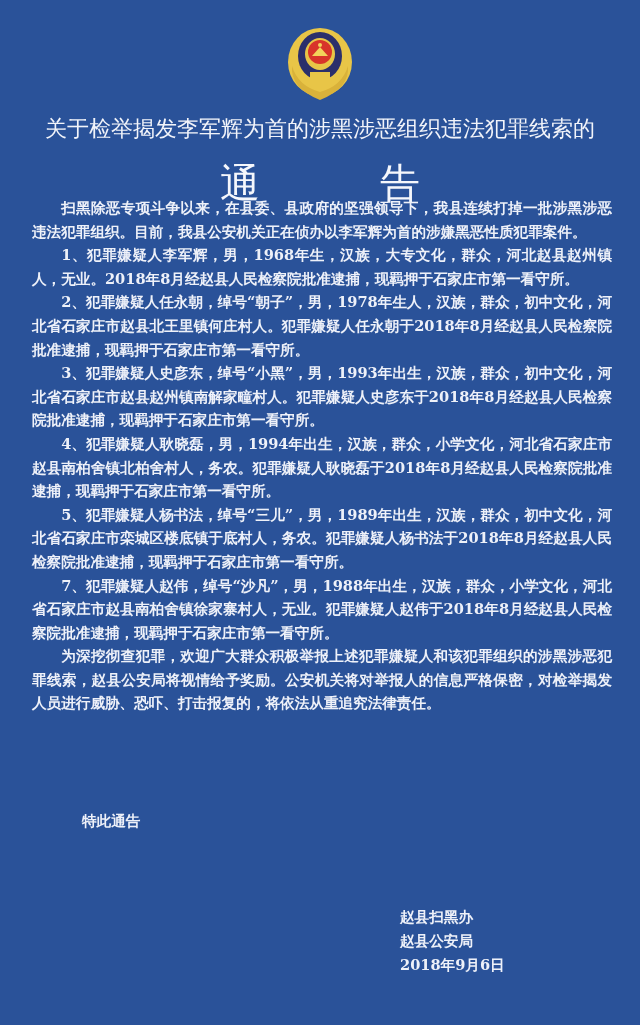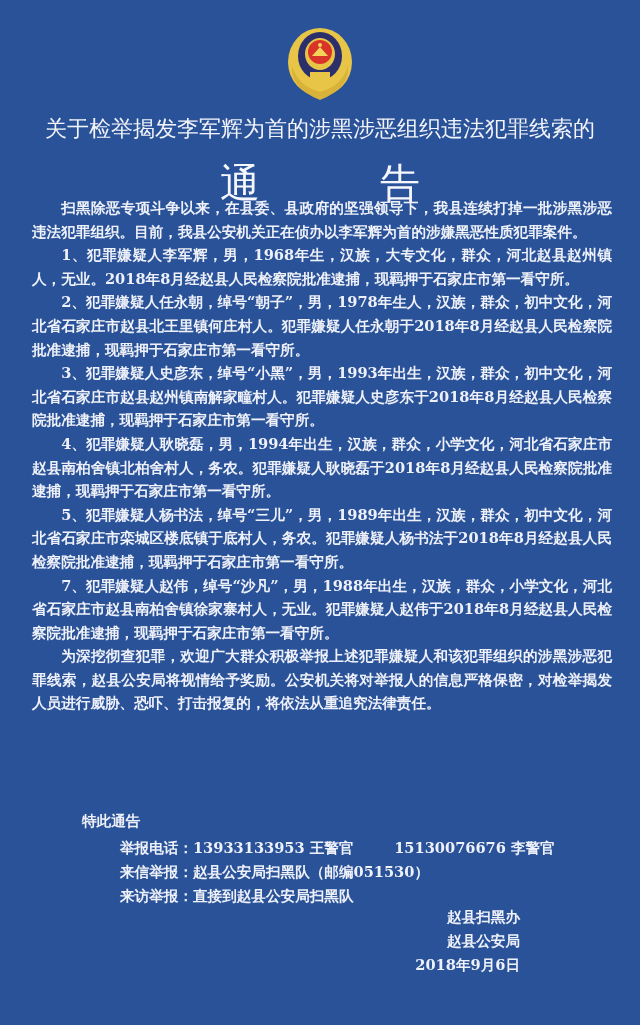--- a/index.html
+++ b/index.html
@@ -34,21 +34,21 @@
     position: absolute; left: 63px; top: 812px; font-size: 14.6px;
     font-weight: bold; color: #eef1f9; padding-left: 19px;
   }
   .contacts {
     position: absolute; left: 120px; top: 836px; font-size: 14.6px;
     line-height: 24px; font-weight: bold; color: #eef1f9;
   }
   .contacts .row { white-space: pre; }
   .sig {
     position: absolute; left: 400px; top: 905px; width: 120px;
-    text-align: right; font-size: 14.6px; line-height: 24px;
+    text-align: left; font-size: 14.6px; line-height: 24px;
     font-weight: bold; color: #eef1f9;
   }
 </style>
 </head>
 <body>
 
 <div class="page">
 
   <svg class="emblem" viewBox="0 0 68 76">
     <ellipse cx="34" cy="36" rx="32" ry="34" fill="#e8c547"></ellipse>
@@ -73,25 +73,20 @@
     <p>2、犯罪嫌疑人任永朝，绰号“朝子”，男，1978年生人，汉族，群众，初中文化，河北省石家庄市赵县北王里镇何庄村人。犯罪嫌疑人任永朝于2018年8月经赵县人民检察院批准逮捕，现羁押于石家庄市第一看守所。</p>
     <p>3、犯罪嫌疑人史彦东，绰号“小黑”，男，1993年出生，汉族，群众，初中文化，河北省石家庄市赵县赵州镇南解家疃村人。犯罪嫌疑人史彦东于2018年8月经赵县人民检察院批准逮捕，现羁押于石家庄市第一看守所。</p>
     <p>4、犯罪嫌疑人耿晓磊，男，1994年出生，汉族，群众，小学文化，河北省石家庄市赵县南柏舍镇北柏舍村人，务农。犯罪嫌疑人耿晓磊于2018年8月经赵县人民检察院批准逮捕，现羁押于石家庄市第一看守所。</p>
     <p>5、犯罪嫌疑人杨书法，绰号“三儿”，男，1989年出生，汉族，群众，初中文化，河北省石家庄市栾城区楼底镇于底村人，务农。犯罪嫌疑人杨书法于2018年8月经赵县人民检察院批准逮捕，现羁押于石家庄市第一看守所。</p>
     <p>7、犯罪嫌疑人赵伟，绰号“沙凡”，男，1988年出生，汉族，群众，小学文化，河北省石家庄市赵县南柏舍镇徐家寨村人，无业。犯罪嫌疑人赵伟于2018年8月经赵县人民检察院批准逮捕，现羁押于石家庄市第一看守所。</p>
     <p>为深挖彻查犯罪，欢迎广大群众积极举报上述犯罪嫌疑人和该犯罪组织的涉黑涉恶犯罪线索，赵县公安局将视情给予奖励。公安机关将对举报人的信息严格保密，对检举揭发人员进行威胁、恐吓、打击报复的，将依法从重追究法律责任。</p>
   </div>
 
   <div class="closing">特此通告</div>
 
-  <div class="contacts">
-    <div class="row"><span>举报电话：</span><span>13933133953</span> <span>王警官</span>        <span>15130076676</span> <span>李警官</span></div>
-    <div class="row"><span>来信举报：</span><span>赵县公安局扫黑队（邮编051530）</span></div>
-    <div class="row"><span>来访举报：</span><span>直接到赵县公安局扫黑队</span></div>
-  </div>
 
   <div class="sig">
     <div>赵县扫黑办</div>
     <div>赵县公安局</div>
     <div>2018年9月6日</div>
   </div>
 
 </div>
 
 </body></html>

